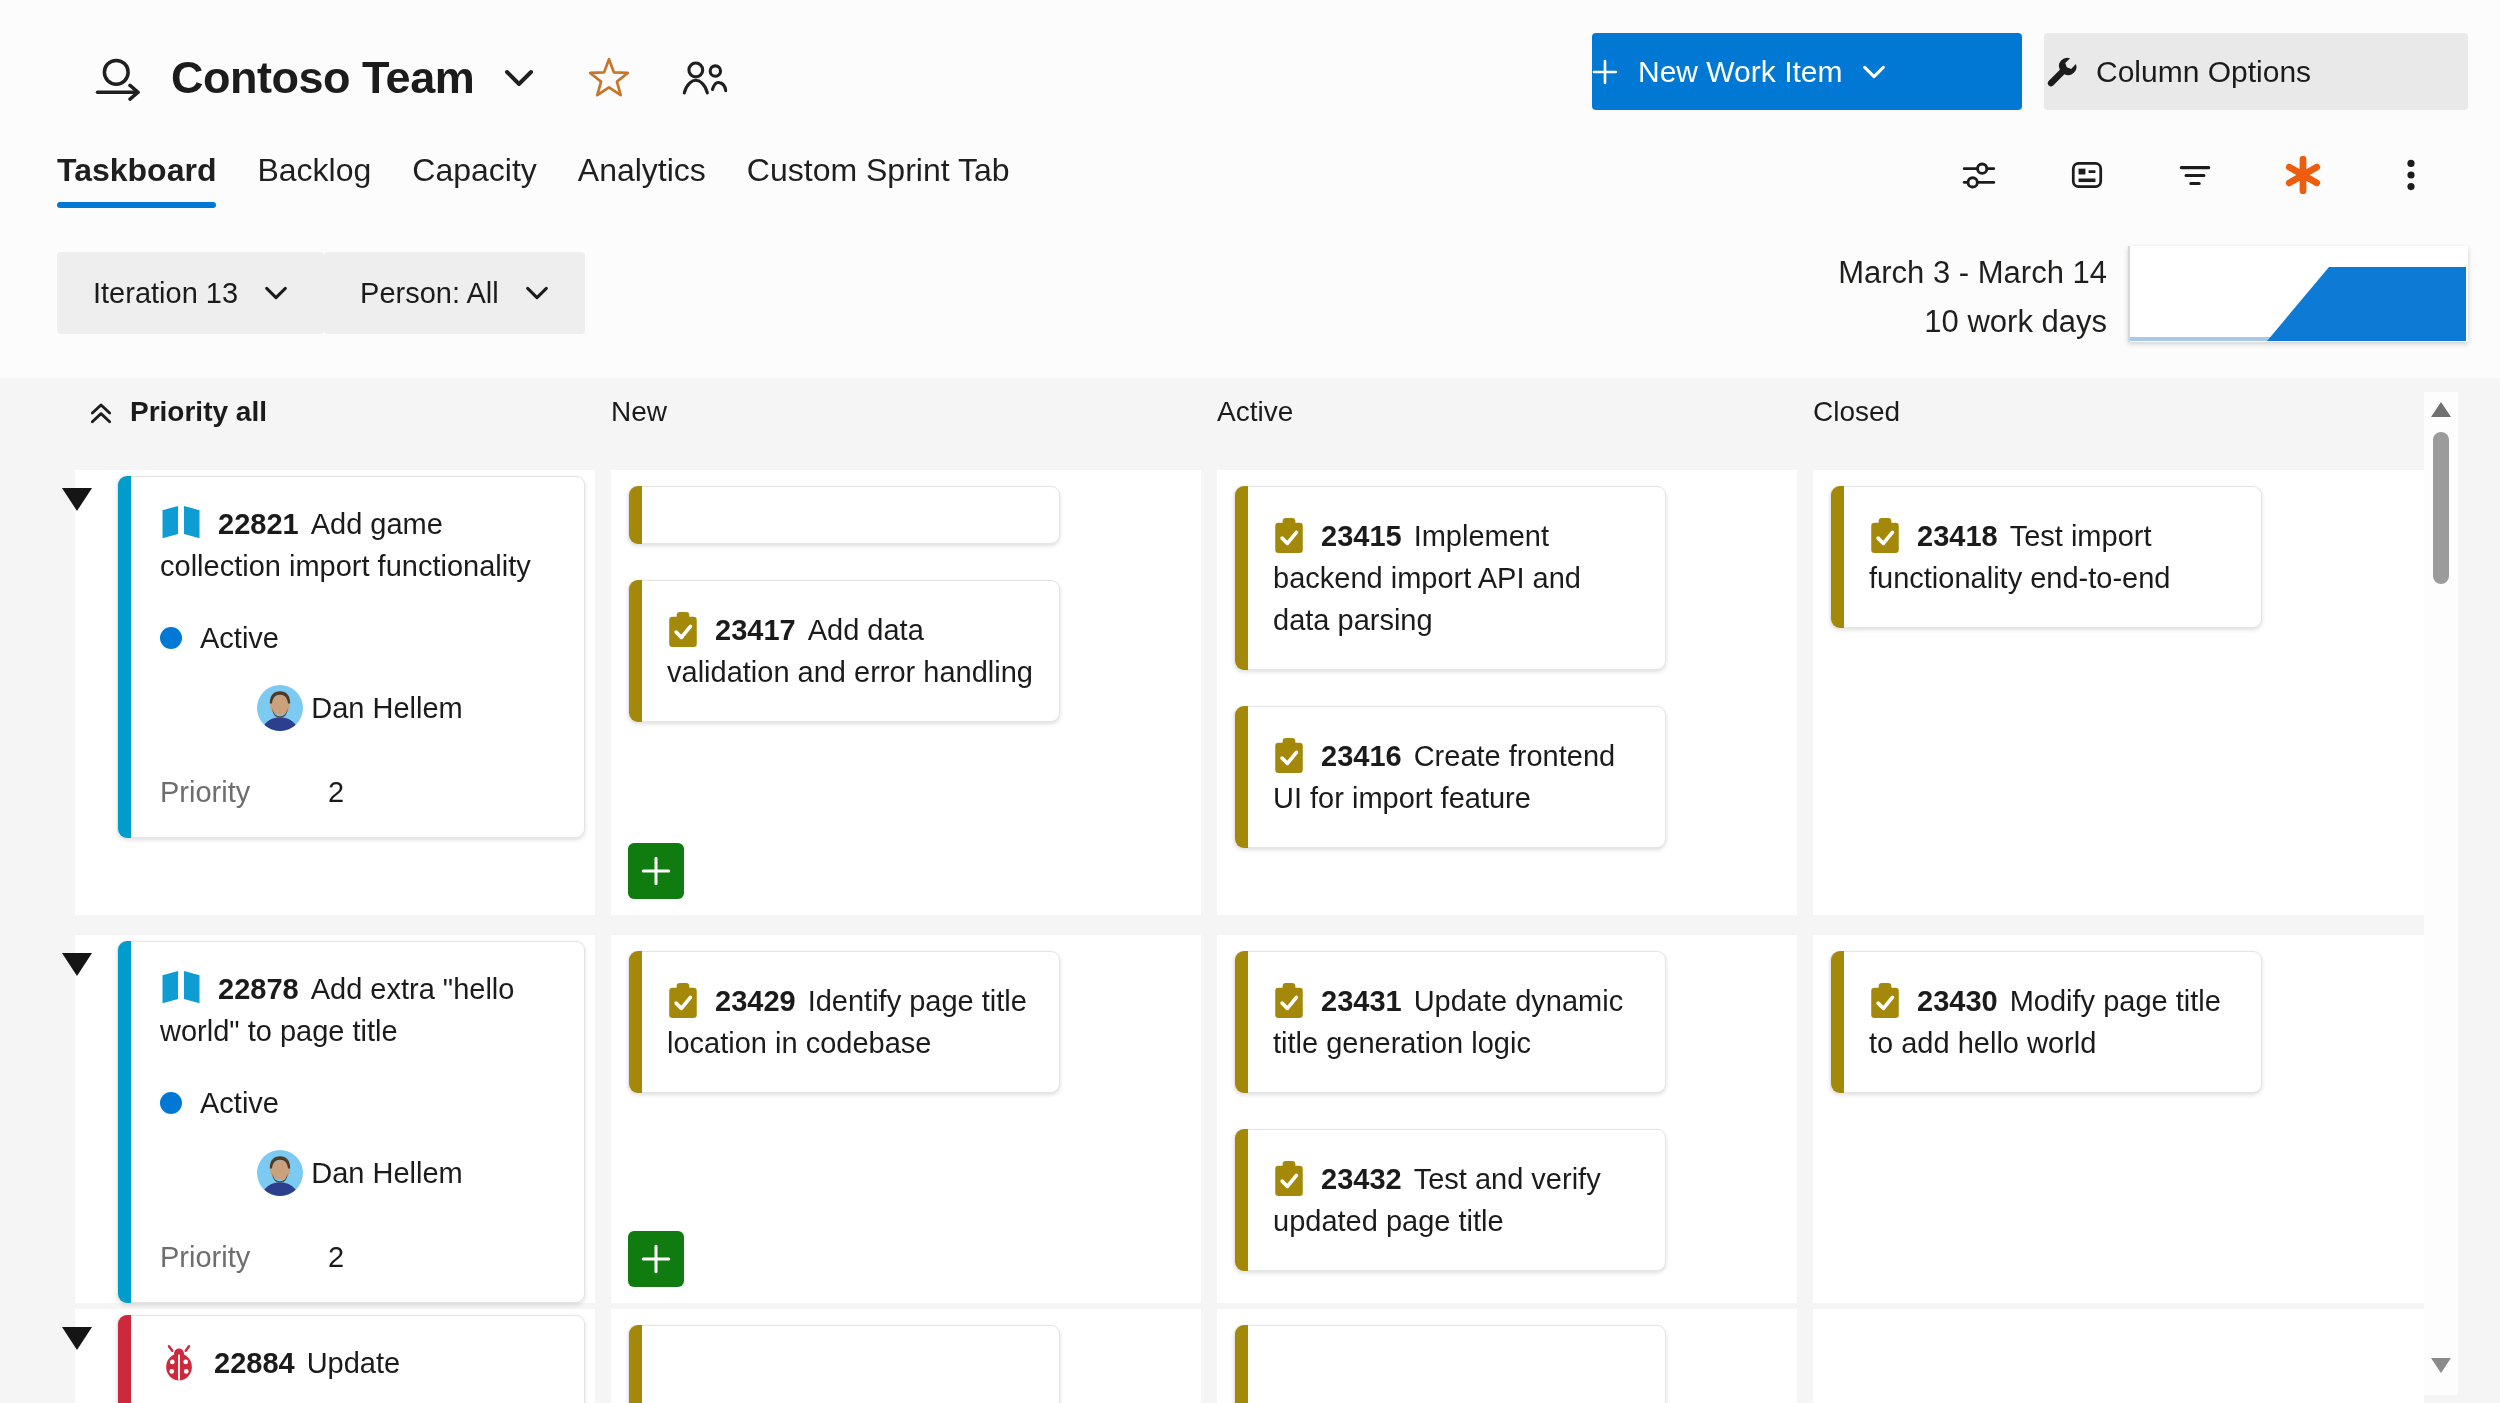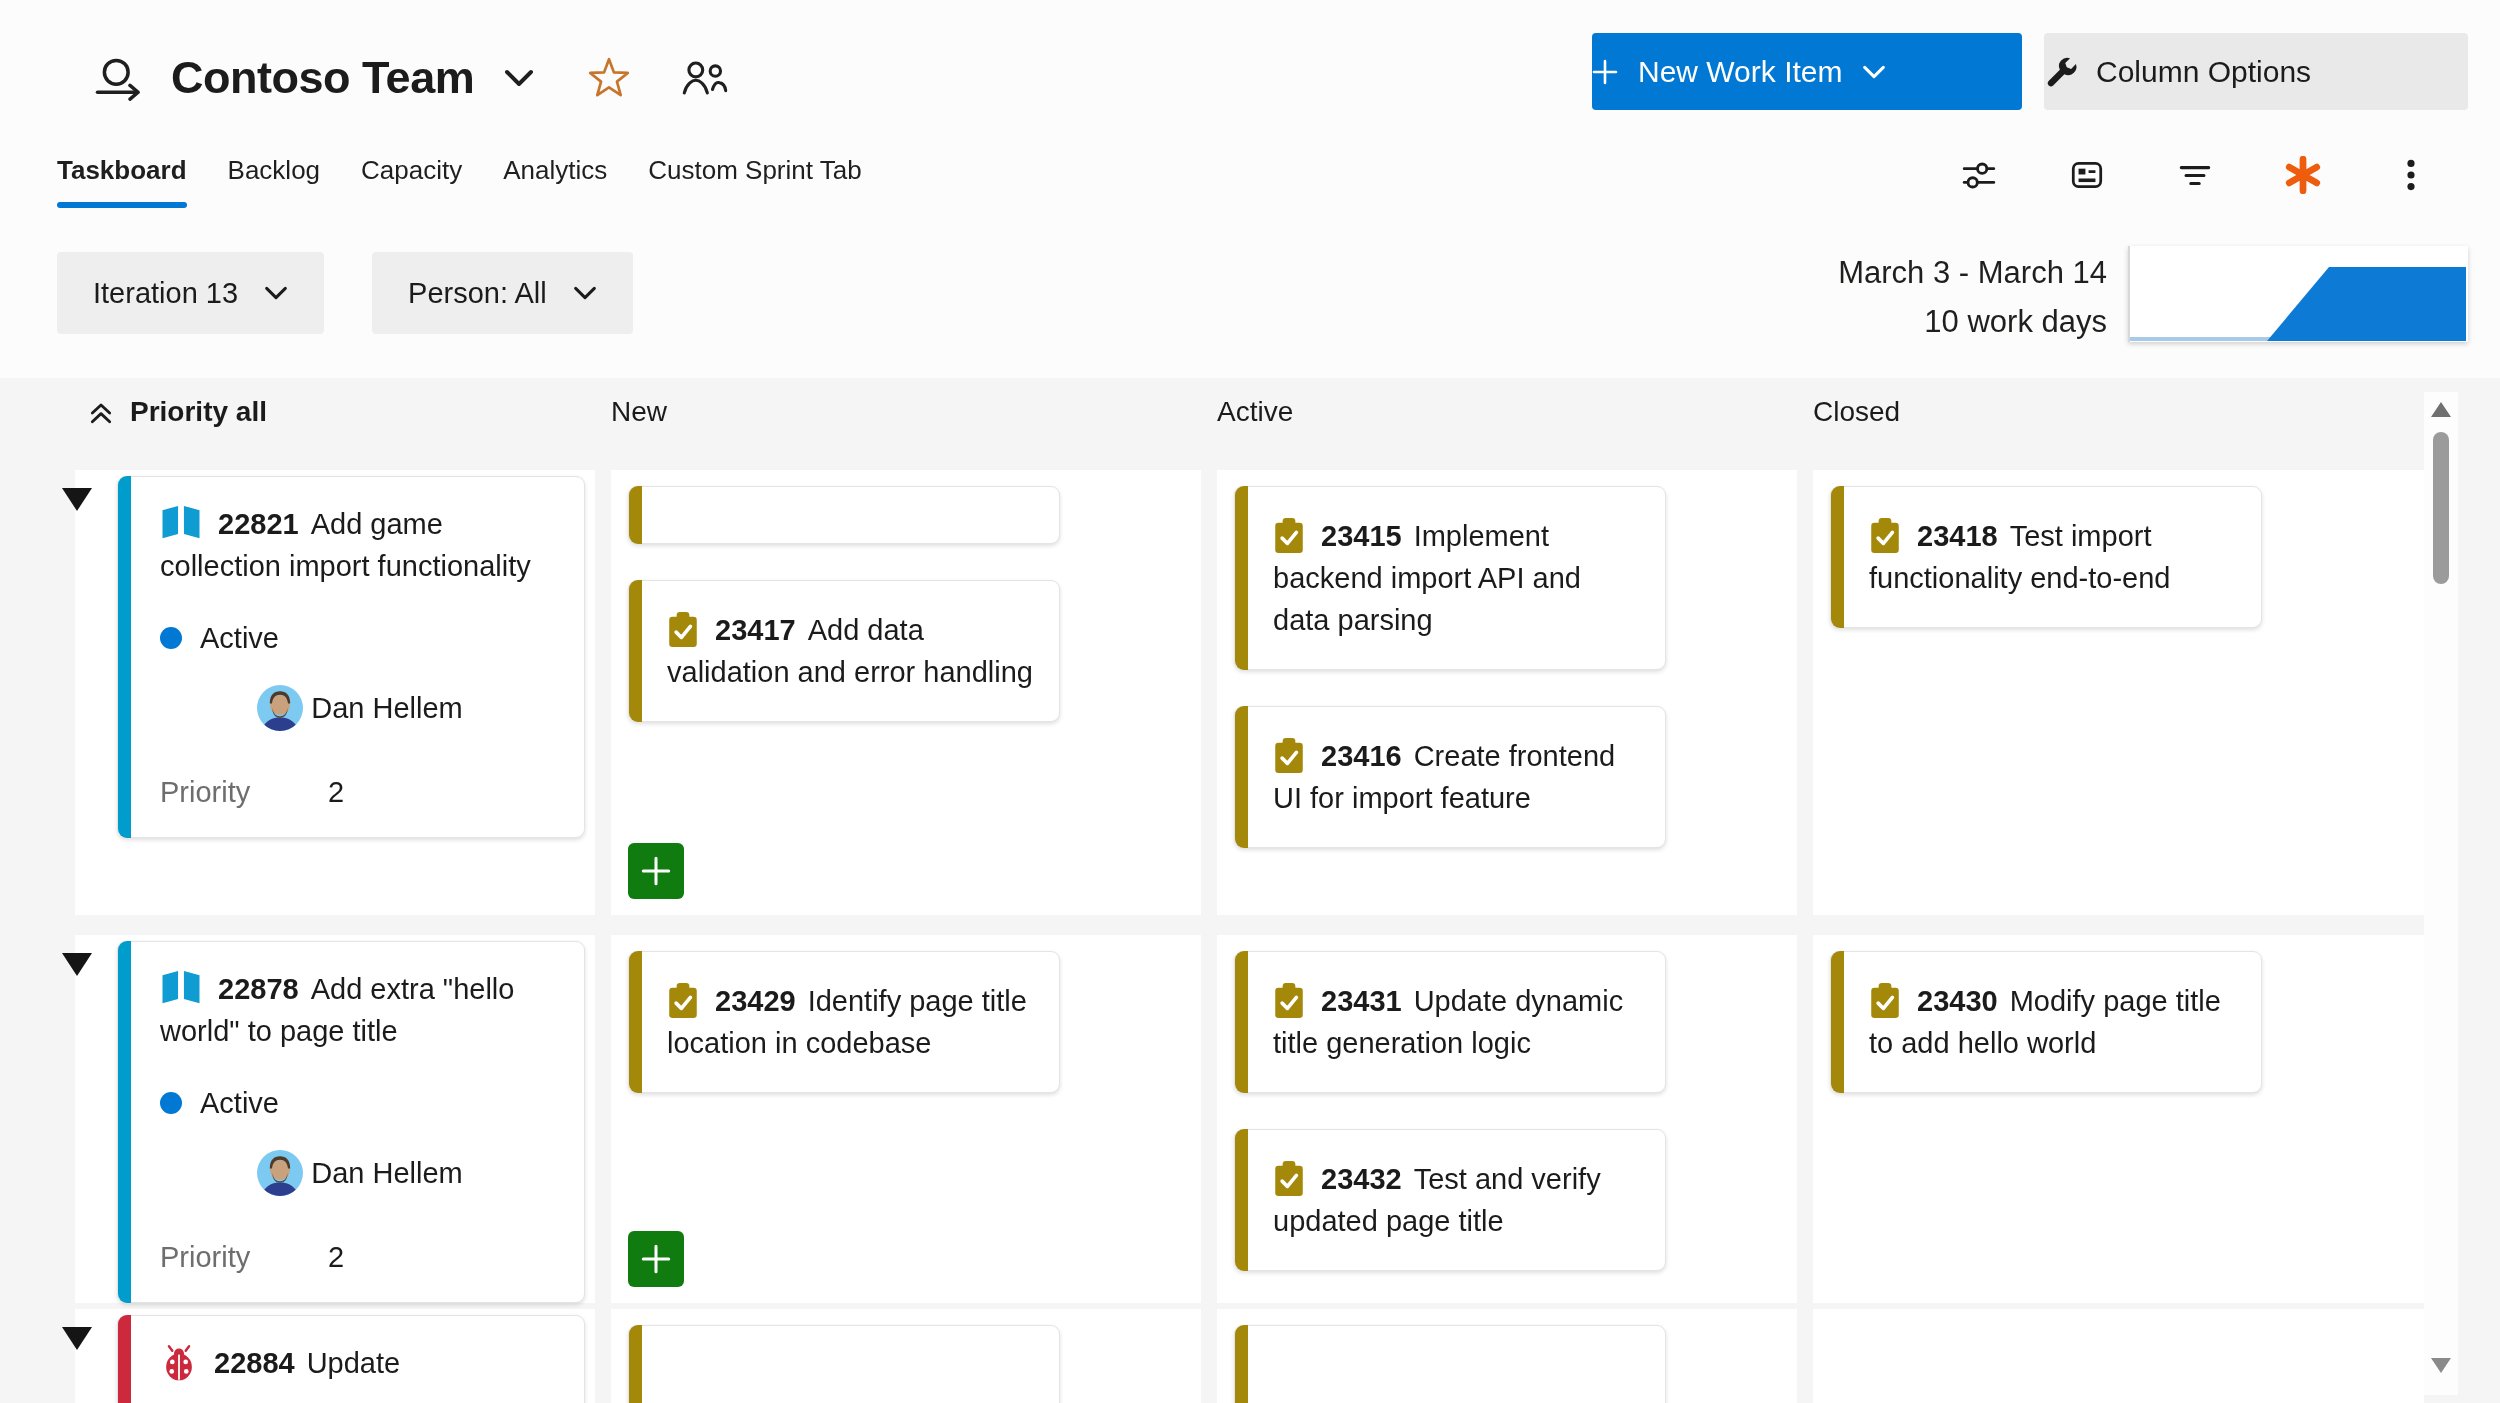--- a/index.html
+++ b/index.html
@@ -11,30 +11,30 @@
   .team-title{font-size:45px;color:#1c1c1c;margin-left:26px;letter-spacing:-.5px;}
   .team-chevron{margin-left:30px;}
   .fav-star{margin-left:52px;cursor:pointer;}
   .team-people{margin-left:50px;cursor:pointer;}
 
   .btn{display:flex;align-items:center;justify-content:flex-start;border-radius:4px;cursor:pointer;box-sizing:border-box;}
   .btn-primary{position:absolute;left:1592px;top:33px;width:430px;height:77px;background:#0078D4;color:#fff;font-size:30px;gap:20px;}
   .btn-neutral{position:absolute;left:2044px;top:33px;width:424px;height:77px;background:#e9e9e9;color:#1b1b1b;font-size:30px;gap:18px;}
 
   
-  .tabs{position:absolute;top:150px;left:57px;display:flex;gap:41px;font-size:26px;}
+  .tabs{position:absolute;top:150px;left:57px;display:flex;gap:41px;font-size:32px;}
   .tab{position:relative;padding-bottom:14px;cursor:pointer;color:#1f1f1f;line-height:40px;}
   .tab.active{font-weight:700;}
   .tab.active::after{content:"";position:absolute;left:0;right:0;bottom:-4px;height:6px;background:#0078D4;border-radius:3px;}
 
   .toolbar{position:absolute;top:156px;right:70px;display:flex;gap:70px;align-items:center;}
   .tool{width:38px;height:38px;display:flex;align-items:center;justify-content:center;cursor:pointer;}
 
   
-  .filters{position:absolute;top:252px;left:57px;display:flex;gap:48px;}
+  .filters{position:absolute;top:252px;left:57px;display:flex;}
   .pill{height:82px;padding:0 36px;background:#eeeeee;border-radius:4px;display:flex;align-items:center;gap:26px;font-size:29px;cursor:pointer;}
   .sprint-info{position:absolute;top:248px;right:393px;text-align:right;font-size:31px;line-height:49px;color:#201f1e;}
   .burndown{position:absolute;left:2128px;top:246px;width:338px;height:96px;background:#fff;border-left:2px solid #d8d8d8;box-shadow:0 2px 5px rgba(0,0,0,.18);cursor:pointer;}
 
   
   .board-region{position:absolute;top:378px;left:0;right:0;bottom:0;background:#f5f5f5;padding-top:14px;box-sizing:border-box;}
   .board-grid{display:grid;grid-template-columns:520px 590px 580px auto;column-gap:16px;padding:0 76px 0 75px;}
   .board-header{height:40px;align-items:center;font-size:28px;}
   .collapse-all{display:flex;align-items:center;gap:16px;font-weight:700;margin-left:13px;cursor:pointer;}
   .col-label{font-weight:400;color:#1b1b1b;}

